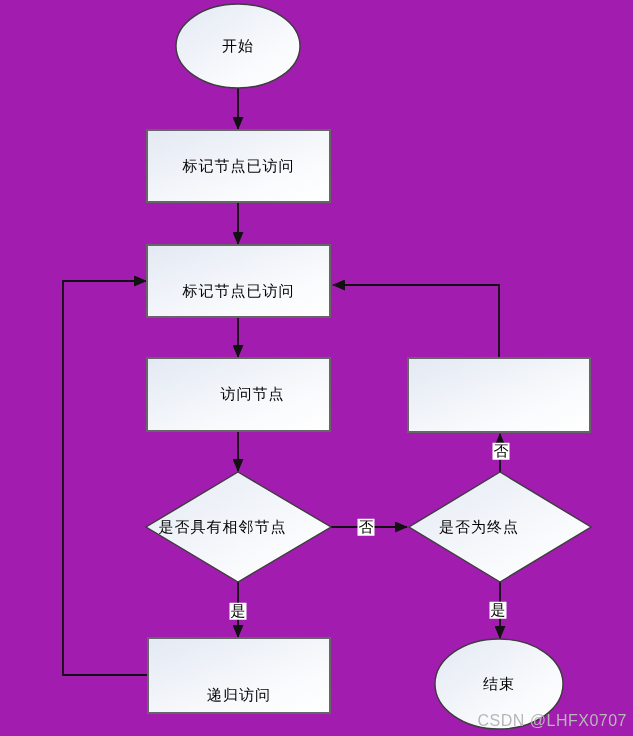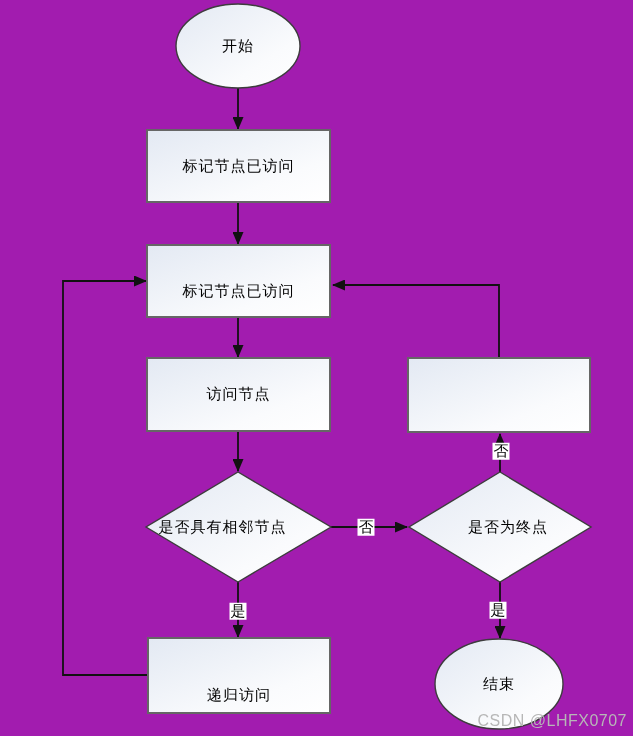--- a/index.html
+++ b/index.html
@@ -82,24 +82,24 @@
     <polygon points="238,472 331,527 238,582 146,527" fill="url(#gradShape)" stroke="#3d3d3d" stroke-width="1.4"></polygon>
     <rect x="148" y="638" width="182" height="75" fill="url(#gradShape)" stroke="#666666" stroke-width="2"></rect>
     <rect x="408" y="358" width="182" height="74" fill="url(#gradShape)" stroke="#666666" stroke-width="2"></rect>
     <polygon points="500,472 591,527 500,582 409,527" fill="url(#gradShape)" stroke="#3d3d3d" stroke-width="1.4"></polygon>
     <ellipse cx="499" cy="684" rx="64" ry="45" fill="url(#gradShape)" stroke="#3d3d3d" stroke-width="1.4"></ellipse>
   </svg>
 
   <div class="node-label" style="left:176px; top:4px;   width:124px; height:84px;">开始</div>
   <div class="node-label" style="left:147px; top:130px; width:183px; height:72px;">标记节点已访问</div>
   <div class="node-label" style="left:147px; top:245px; width:183px; height:92px;">标记节点已访问</div>
-  <div class="node-label" style="left:147px; top:358px; width:183px; height:73px;">访问节点</div>
+  <div class="node-label" style="left:147px; top:358px; width:183px; height:73px;padding-left:14px;">访问节点</div>
   <div class="node-label" style="left:130px; top:472px; width:185px; height:110px;">是否具有相邻节点</div>
   <div class="node-label" style="left:148px; top:638px; width:182px; height:75px;margin-top:20px;">递归访问</div>
-  <div class="node-label" style="left:417px; top:472px; width:182px; height:110px;">是否为终点</div>
+  <div class="node-label" style="left:388px; top:472px; width:182px; height:110px;">是否为终点</div>
   <div class="node-label" style="left:435px; top:639px; width:128px; height:90px;">结束</div>
 
   <div class="edge-label" style="left:366px; top:527px;">否</div>
   <div class="edge-label" style="left:238px; top:611px;">是</div>
   <div class="edge-label" style="left:501px; top:451px;">否</div>
   <div class="edge-label" style="left:498px; top:610px;">是</div>
 
   <div class="watermark">CSDN @LHFX0707</div>
 </div>
 

